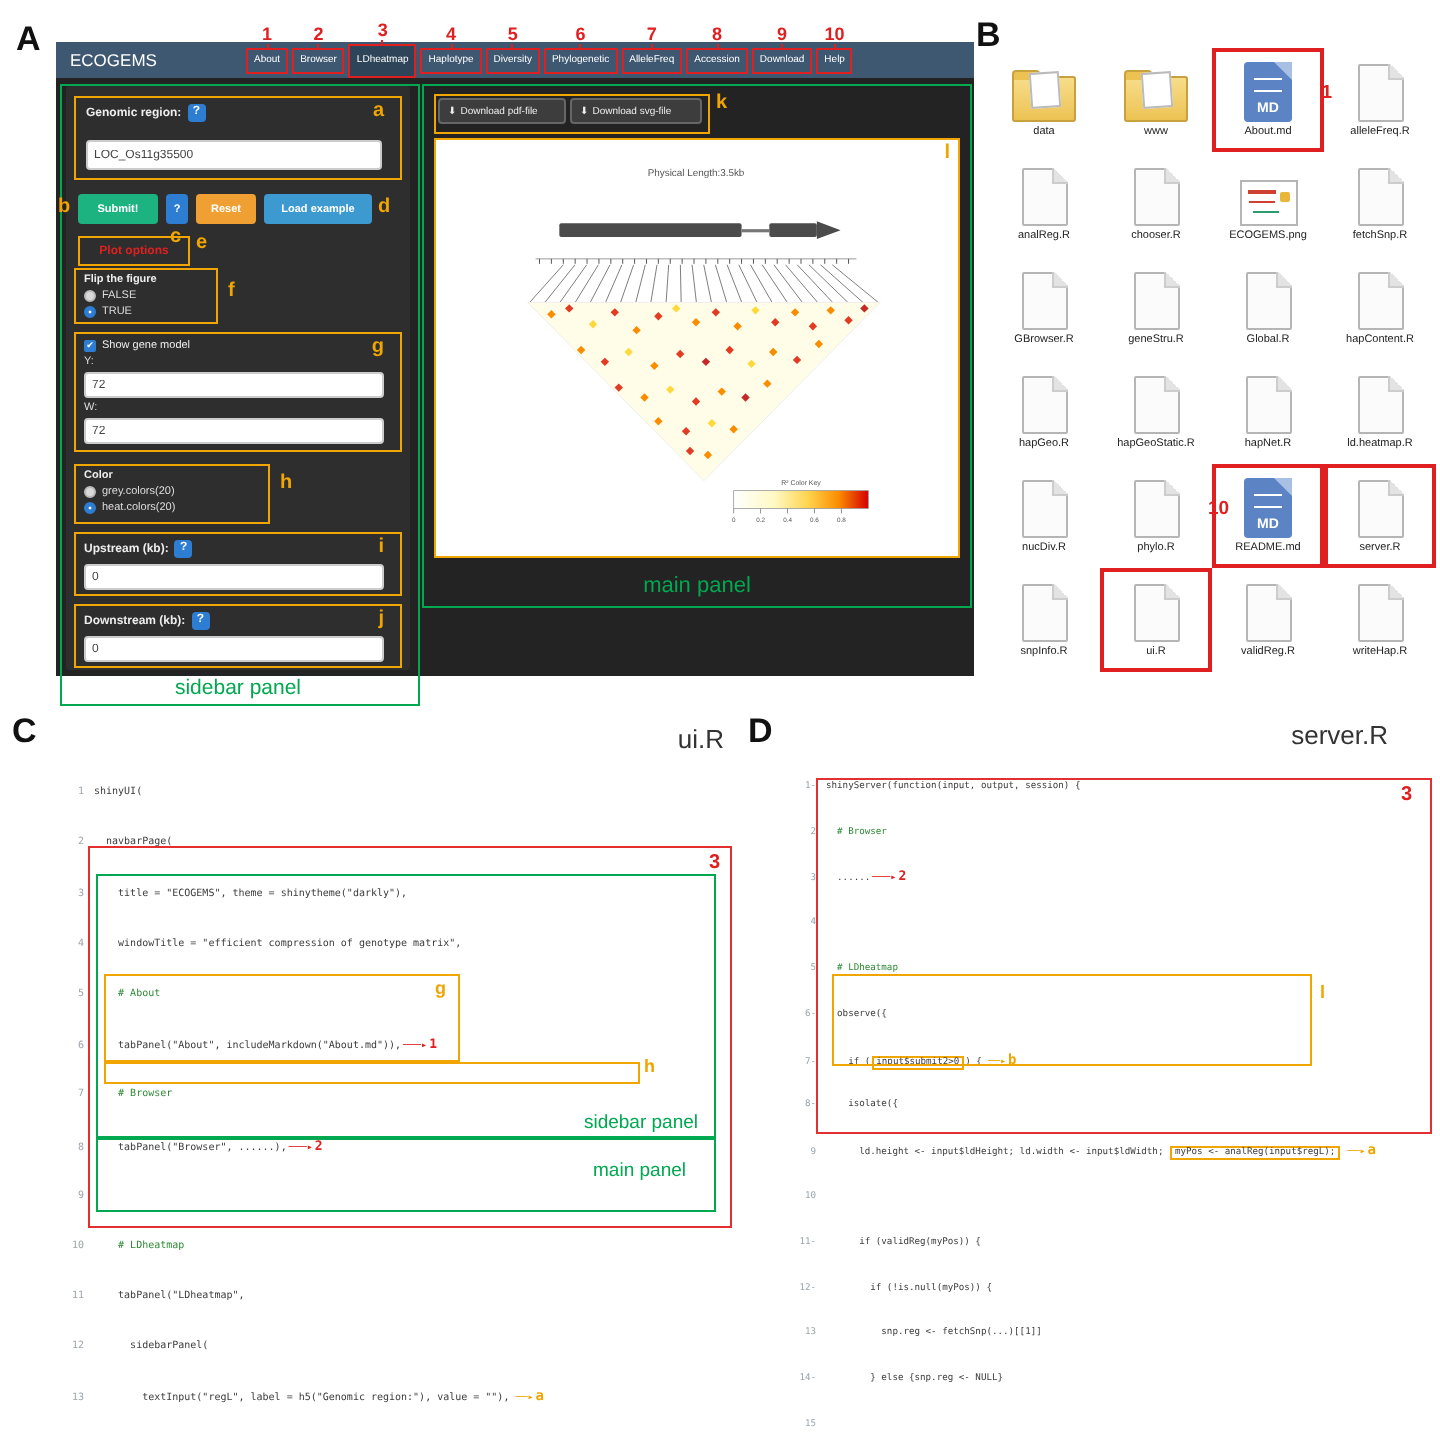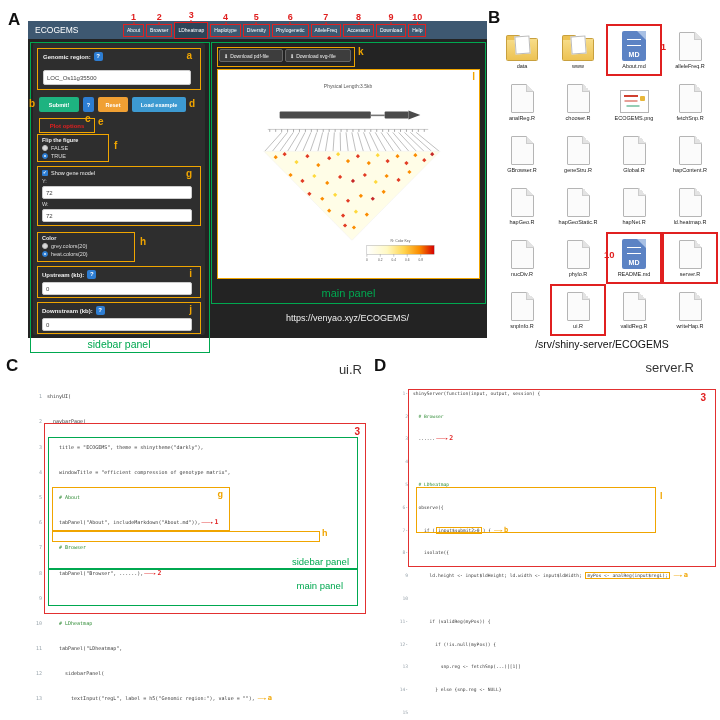--- a/index.html
+++ b/index.html
@@ -313,21 +313,20 @@
             <text x="163.6" y="193" font-size="3.2" fill="#555" text-anchor="middle">0.2</text>
             <text x="177.2" y="193" font-size="3.2" fill="#555" text-anchor="middle">0.4</text>
             <text x="190.8" y="193" font-size="3.2" fill="#555" text-anchor="middle">0.6</text>
             <text x="204.4" y="193" font-size="3.2" fill="#555" text-anchor="middle">0.8</text>
           </svg>
           <span class="let" style="right:4px;top:1px">l</span>
         </div>
         <div class="gcap abs" style="left:0;right:0;bottom:4px;font-size:11px">main panel</div>
       </div>
 
-      <div class="url" style="left:183px;top:305px;width:273px">https://venyao.xyz/ECOGEMS/</div>
     </div>
   </div>
 
   <div id="pB" class="panel" style="left:486px;top:8px;width:232px;height:348px">
     <div class="plabel" style="left:2px;top:0">B</div>
     <div class="grid">
 
         <div class="fcell">
           <span></span>
           <div class="ic">
@@ -517,21 +516,20 @@
         </div>
 
         <div class="fcell">
           <span></span>
           <div class="ic">
             <div class="rfile"></div>
           </div>
           <div class="fname">writeHap.R</div>
         </div>
       </div>
-    <div class="bcap" style="top:330px">/srv/shiny-server/ECOGEMS</div>
   </div>
 
   <div id="pC" class="panel" style="left:6px;top:354px;width:366px;height:364px">
     <div class="plabel" style="left:0;top:2px">C</div>
     <div class="ctitle" style="right:10px;top:8px">ui.R</div>
     <div class="codepane codeC">
       
     
         <div class="cl"><span class="ln">1</span><span class="cd"><span>shinyUI(</span><span></span></span></div>
       

